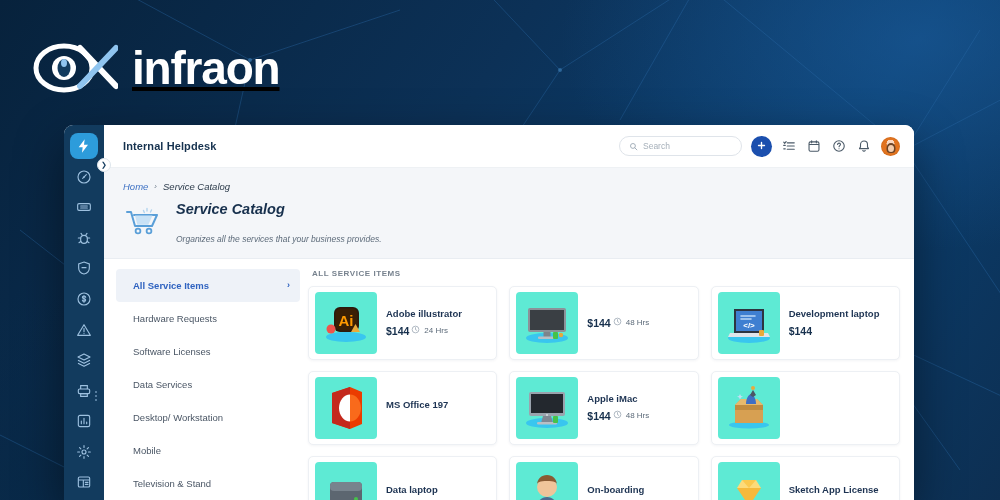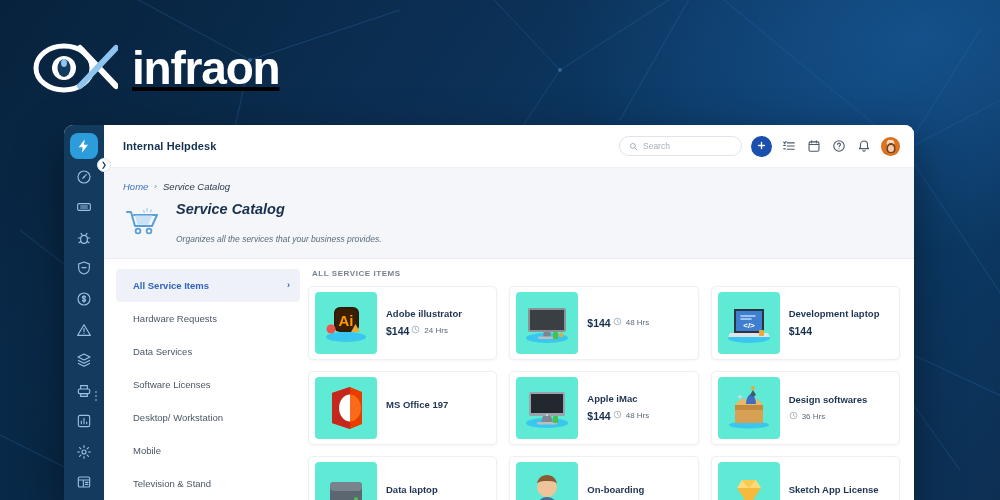--- a/index.html
+++ b/index.html
@@ -463,26 +463,26 @@
     <span>All Service Items</span>
     <span class="chev">›</span>
   </div>
 
   <div class="cat">
     <span>Hardware Requests</span>
     <span class="chev"></span>
   </div>
 
   <div class="cat">
+    <span>Software Licenses</span>
+    <span class="chev"></span>
+  </div>
+
+  <div class="cat">
     <span>Data Services</span>
-    <span class="chev"></span>
-  </div>
-
-  <div class="cat">
-    <span>Software Licenses</span>
     <span class="chev"></span>
   </div>
 
   <div class="cat">
     <span>Desktop/ Workstation</span>
     <span class="chev"></span>
   </div>
 
   <div class="cat">
     <span>Mobile</span>
@@ -630,35 +630,20 @@
       <path d="M13 24l6-6h16l6 6v18H13z" fill="#d7a052"></path>
       <path d="M13 24h28v5H13z" fill="#c08b3f"></path>
       <path d="M19 18l-6 6h14V18z" fill="#e6b96d"></path>
       <path d="M35 18l6 6H27V18z" fill="#e6b96d"></path>
       <path d="M24 23c0-5 2-9 5-10 3 1 5 5 5 10z" fill="#3f6fc4"></path>
       <path d="M31 9l3 5-3 2-3-2z" fill="#4a5766"></path>
       <circle cx="31" cy="7" r="2" fill="#e8a93b"></circle>
       <path d="M18 13l1 2 2 .6-2 .8-1 2-1-2-2-.8 2-.6z" fill="#bfe0f5"></path>
     </svg>
               </div>
-    <div class="card-info">
-      <div class="card-name">Design softwares</div>
-      <div class="card-meta">
-
-        <span class="card-hrs">
-          <span>
-            <svg viewBox="0 0 24 24" fill="none" stroke="currentColor" stroke-width="2">
-              <circle cx="12" cy="12" r="9"></circle>
-                        <path d="M12 7v5.3l3.3 2" stroke-linecap="round"></path>
-            </svg>
-          </span>
-          <span>36 Hrs</span>
-        </span>
-      </div>
-    </div>
   </div>
 
   <div class="card">
     <div class="card-thumb">
                 <svg viewBox="0 0 54 54">
       <ellipse cx="27" cy="44" rx="19" ry="3.4" fill="#39c6ef"></ellipse>
       <rect x="11" y="16" width="32" height="22" rx="4" fill="#5c6670"></rect>
       <rect x="11" y="16" width="32" height="9" rx="4" fill="#78838d"></rect>
       <circle cx="37" cy="33" r="2" fill="#46c24a"></circle>
     </svg>

